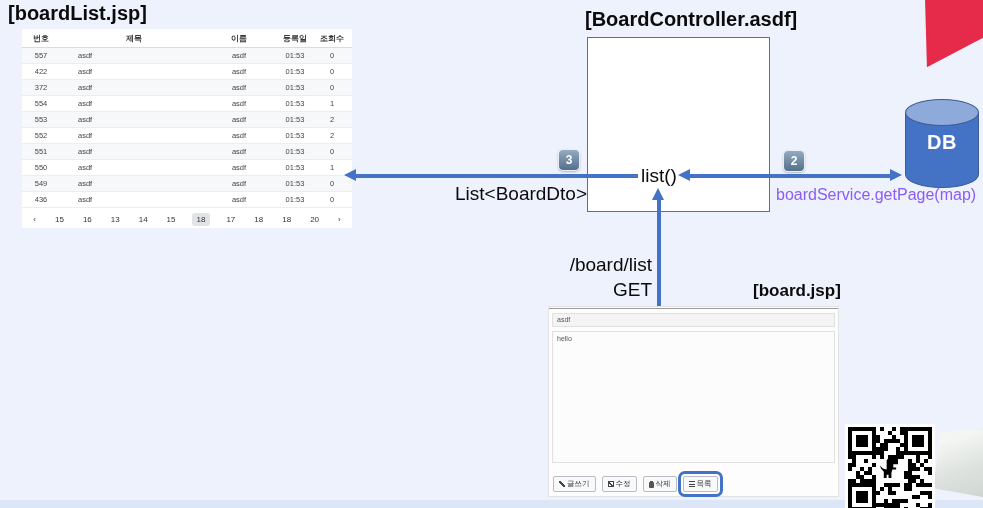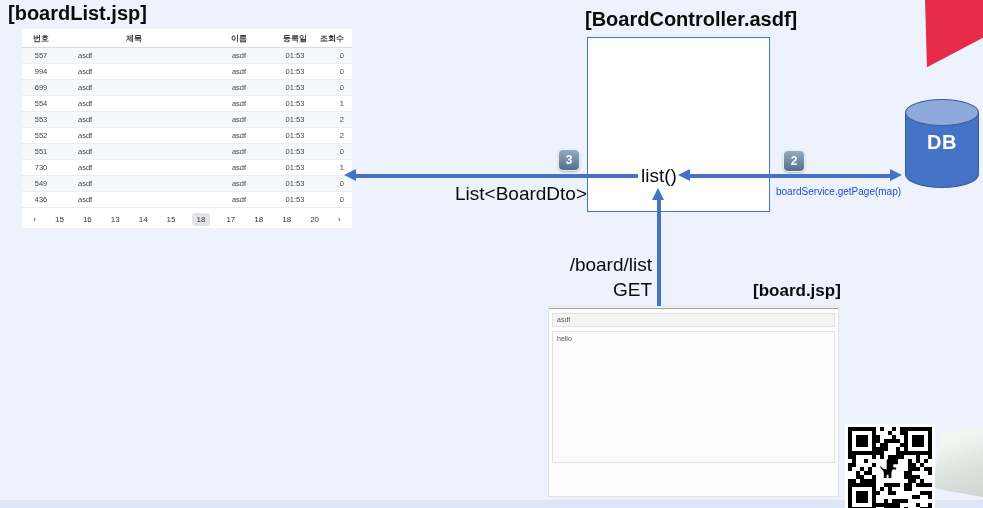--- a/index.html
+++ b/index.html
@@ -28,21 +28,21 @@
   .thead { display:flex; height:19px; align-items:center; border-bottom:1px solid #d9dbde;
     font-size:8px; font-weight:bold; color:#333; }
   .trow { display:flex; height:16px; align-items:center; border-bottom:1px solid #ededef;
     font-size:7.5px; color:#444; }
   .trow:nth-child(odd) { background:#f7f8f9; }
   .c-no    { width:38px; text-align:center; }
   .c-title { width:148px; text-align:left; padding-left:18px; }
   .thead .c-title { text-align:center; padding-left:0; }
   .c-name  { width:62px; text-align:center; }
   .c-date  { width:50px; text-align:center; }
-  .c-views { width:30px; text-align:right; padding-right:6px; }
+  .c-views { width:30px; text-align:center; padding-right:6px; }
   .pagination { display:flex; justify-content:center; align-items:center; gap:13px;
     height:20px; margin-top:1px; font-size:8px; color:#333; }
   .page-item { cursor:default; padding:2px 3px; border-radius:3px; }
   .page-item.current { background:#e1e3e6; padding:2px 5px; }
 
   
   .controller-box { left:587px; top:37px; width:183px; height:175px; background:#fff;
     border:1px solid #4472C4; }
   .method-label { left:638px; top:165px; font-size:19px; color:#0b0b0b; background:#fff; padding:0 3px; }
 
@@ -54,21 +54,21 @@
   .arrow-right { border-top:6.5px solid transparent; border-bottom:6.5px solid transparent; border-left:12px solid #4472C4; }
   .arrow-up    { border-left:6.5px solid transparent; border-right:6.5px solid transparent; border-bottom:12px solid #4472C4; }
 
   .badge { width:22px; height:22px; border-radius:5px;
     background:linear-gradient(#94aabf, #53708d);
     border:1.5px solid #e8eef3; box-shadow:0 1px 2px rgba(0,0,0,.25);
     color:#fff; font-size:12px; font-weight:bold;
     display:flex; align-items:center; justify-content:center; }
 
   .flow-text-lg { font-size:19px; color:#0b0b0b; white-space:nowrap; }
-  .flow-text-sm { font-size:10px; color:#1d4ed8; white-space:nowrap; }
+  .flow-text-sm { font-size:16px; color:#8b5cf6; white-space:nowrap; }
 
   
   .db { left:905px; top:99px; width:74px; height:89px; }
   .db-bottom { position:absolute; left:0; bottom:0; width:74px; height:27px; border-radius:50%;
     background:#4472C4; border:1.5px solid #3D5C95; }
   .db-mid { position:absolute; left:0; top:13px; width:74px; height:63px;
     background:#4472C4; border-left:1.5px solid #3D5C95; border-right:1.5px solid #3D5C95; }
   .db-top { position:absolute; left:0; top:0; width:74px; height:27px; border-radius:50%;
     background:#8EAADB; border:1.5px solid #3D5C95; }
   .db-text { position:absolute; left:0; top:32px; width:74px; text-align:center;
@@ -127,28 +127,28 @@
   </div>
   <div id="table-body">
       <div class="trow">
         <div class="c-no">557</div>
         <div class="c-title">asdf</div>
         <div class="c-name">asdf</div>
         <div class="c-date">01:53</div>
         <div class="c-views">0</div>
       </div>
       <div class="trow">
-        <div class="c-no">994</div>
-        <div class="c-title">asdf</div>
-        <div class="c-name">asdf</div>
-        <div class="c-date">01:53</div>
-        <div class="c-views">0</div>
-      </div>
-      <div class="trow">
-        <div class="c-no">699</div>
+        <div class="c-no">422</div>
+        <div class="c-title">asdf</div>
+        <div class="c-name">asdf</div>
+        <div class="c-date">01:53</div>
+        <div class="c-views">0</div>
+      </div>
+      <div class="trow">
+        <div class="c-no">372</div>
         <div class="c-title">asdf</div>
         <div class="c-name">asdf</div>
         <div class="c-date">01:53</div>
         <div class="c-views">0</div>
       </div>
       <div class="trow">
         <div class="c-no">554</div>
         <div class="c-title">asdf</div>
         <div class="c-name">asdf</div>
         <div class="c-date">01:53</div>
@@ -169,21 +169,21 @@
         <div class="c-views">2</div>
       </div>
       <div class="trow">
         <div class="c-no">551</div>
         <div class="c-title">asdf</div>
         <div class="c-name">asdf</div>
         <div class="c-date">01:53</div>
         <div class="c-views">0</div>
       </div>
       <div class="trow">
-        <div class="c-no">730</div>
+        <div class="c-no">550</div>
         <div class="c-title">asdf</div>
         <div class="c-name">asdf</div>
         <div class="c-date">01:53</div>
         <div class="c-views">1</div>
       </div>
       <div class="trow">
         <div class="c-no">549</div>
         <div class="c-title">asdf</div>
         <div class="c-name">asdf</div>
         <div class="c-date">01:53</div>
@@ -239,20 +239,38 @@
   <div class="db-mid"></div>
   <div class="db-top"></div>
   <div class="db-text">DB</div>
 </div>
 
 <div class="abs mid-label" style="left:753px; top:281px;">[board.jsp]</div>
 <div class="abs board-panel">
   <hr class="bp-divider">
   <div class="bp-subject">asdf</div>
   <div class="bp-content">hello</div>
+  <div class="bp-buttons" id="bp-buttons">
+      <button class="bp-btn">
+        <span class="mini-icon icon-pencil"></span>
+        <span>글쓰기</span>
+      </button>
+      <button class="bp-btn">
+        <span class="mini-icon icon-edit"></span>
+        <span>수정</span>
+      </button>
+      <button class="bp-btn">
+        <span class="mini-icon icon-trash"></span>
+        <span>삭제</span>
+      </button>
+      <button class="bp-btn highlighted">
+        <span class="mini-icon icon-list"></span>
+        <span>목록</span>
+      </button>
+    </div>
 </div>
 
 <div class="abs laptop-photo"></div>
 <div class="abs qr">
   <div class="qr-grid" id="qr-grid">
     <div class="qr-dino"></div>
   <i class="qr-cell" style="left: 0px; top: 0px;"></i>
       <i class="qr-cell" style="left: 4px; top: 0px;"></i>
       <i class="qr-cell" style="left: 8px; top: 0px;"></i>
       <i class="qr-cell" style="left: 12px; top: 0px;"></i>

